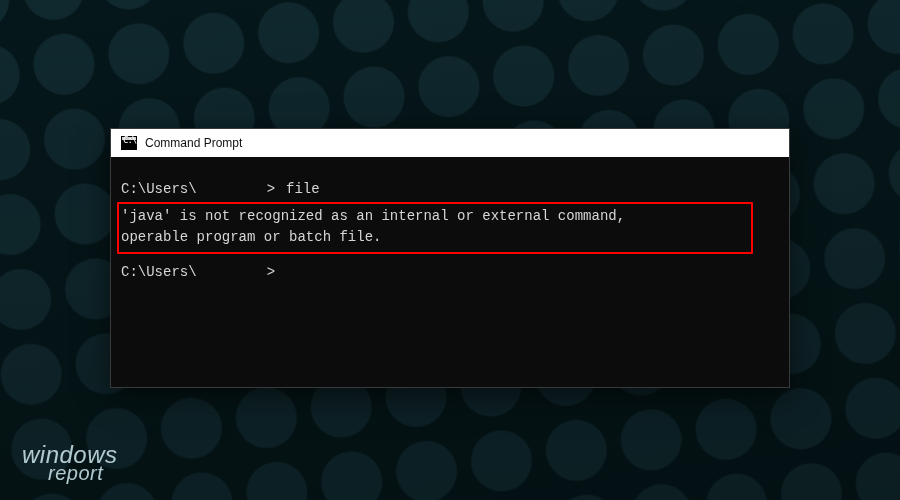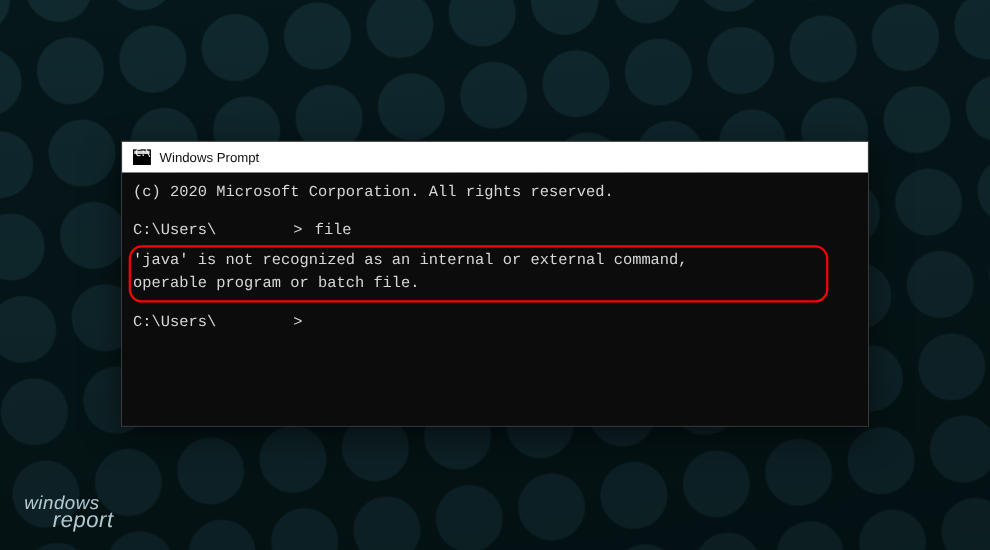--- a/index.html
+++ b/index.html
@@ -36,21 +36,21 @@
     position: absolute;
     left: 22px;
     bottom: 18px;
     color: #cfe9ee;
     font-family: "Segoe UI", Arial, sans-serif;
     line-height: 0.85;
     letter-spacing: 0.5px;
     opacity: 0.85;
   }
   .watermark .wm-top {
-    font-size: 17px;
+    font-size: 24px;
     font-style: italic;
     font-weight: 300;
   }
   .watermark .wm-bot {
     font-size: 20px;
     font-style: italic;
     font-weight: 300;
     margin-left: 26px;
   }
 
@@ -123,45 +123,44 @@
   .redact {
     display: inline-block;
     width: 48px;
     height: 14px;
     background: #0c0c0c;
     vertical-align: -2px;
   }
 
   .error-box {
     border: 2px solid #ff0000;
-    border-radius: 12px;
+    border-radius: 1px;
     padding: 2px 6px 4px 2px;
     margin: 2px 26px 8px -4px;
     color: #d6d6d6;
   }
 
   .spacer { height: 14px; }
 </style>
 </head>
 <body>
 
 <div class="backdrop"></div>
 
 <div class="window">
 
   <div class="titlebar">
     <span class="title-icon">
       <span class="bar"></span>
       <span class="glyph">C:\</span>
     </span>
-    <span>Windows Prompt</span>
+    <span>Command Prompt</span>
   </div>
 
   <div class="terminal">
-    <pre>(c) 2020 Microsoft Corporation. All rights reserved.</pre>
 
     <div class="spacer"></div>
 
     <div class="prompt-line">
       <span>C:\Users\</span><span class="redact"></span><span>&gt;</span><span>file</span>
     </div>
 
     <div class="error-box">
       <pre>'java' is not recognized as an internal or external command,</pre>
       <pre>operable program or batch file.</pre>

